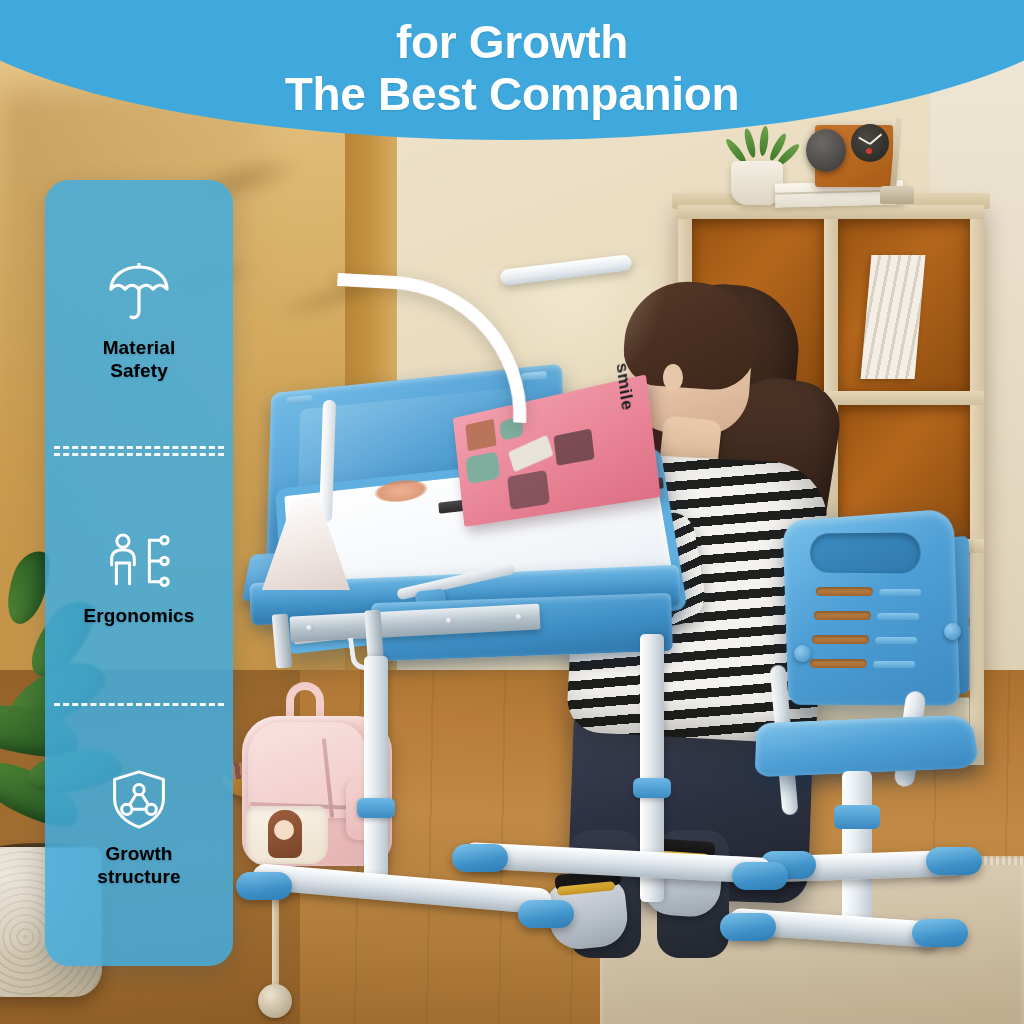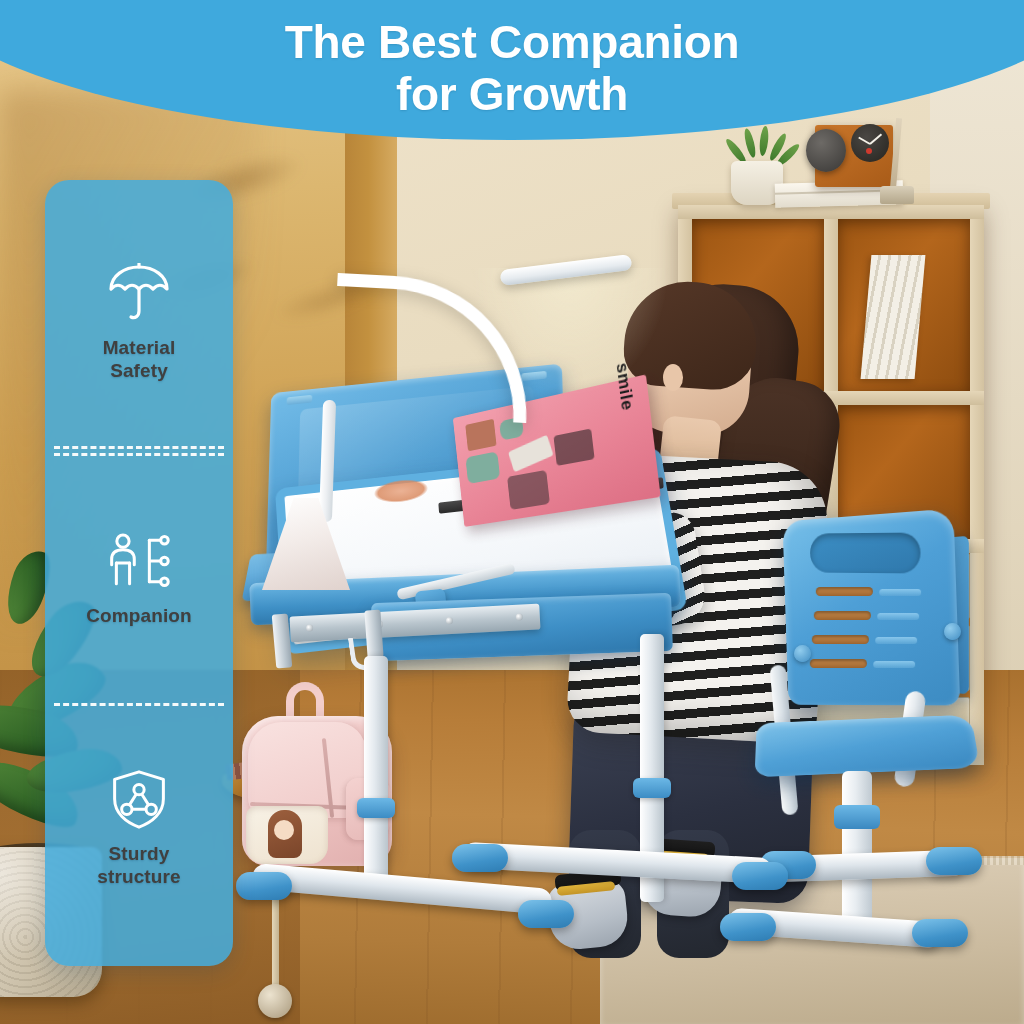--- a/index.html
+++ b/index.html
@@ -670,21 +670,21 @@
     padding:22px 10px 16px;
     box-shadow:0 6px 22px rgba(20,60,95,.2);
     backdrop-filter:blur(1px);
   }
   .feature {
     width:100%; display:flex; flex-direction:column;
     align-items:center; justify-content:center; flex:1 1 0;
   }
   .feature-icon { width:66px; height:60px; display:block; margin-bottom:14px; }
   .feature-label {
-    color:#404040; font-weight:bold; font-size:19px; line-height:1.2;
+    color:#000000; font-weight:bold; font-size:19px; line-height:1.2;
     text-align:center; letter-spacing:.1px;
     text-shadow:0 1px 2px rgba(10,60,95,.25);
     white-space:pre-line;
   }
   .feature-divider {
     width:170px; height:0; border-top:3px dashed #ffffff;
     opacity:.95; margin:2px 0;
   }
 </style>
 </head>
@@ -915,37 +915,37 @@
         <circle cx="18" cy="9" r="6.5"></circle>
         <path d="M18 18 C9 18 6 22 6 28 L6 34 M18 18 C27 18 30 22 30 28 L30 34"></path>
         <path d="M11 32 L11 54 M25 32 L25 54"></path>
         <path d="M11 32 L25 32"></path>
         <path d="M46 8 L46 52"></path>
         <path d="M46 8 L58 8 M46 30 L58 30 M46 52 L58 52"></path>
         <circle cx="62" cy="8" r="4"></circle>
         <circle cx="62" cy="30" r="4"></circle>
         <circle cx="62" cy="52" r="4"></circle>
       </svg>
-      <div class="feature-label">Companion</div>
+      <div class="feature-label">Ergonomics</div>
     </div>
 
     <div class="feature-divider"></div>
 
     <div class="feature">
       <svg class="feature-icon" viewBox="0 0 64 64" fill="none" stroke="#ffffff" stroke-width="3.2" stroke-linecap="round" stroke-linejoin="round">
         <path d="M32 3 L58 11 L58 32 C58 47 46 57 32 62 C18 57 6 47 6 32 L6 11 Z"></path>
         <circle cx="32" cy="22" r="5.5"></circle>
         <circle cx="19" cy="43" r="5.5"></circle>
         <circle cx="45" cy="43" r="5.5"></circle>
         <path d="M29 27 L22 38 M35 27 L42 38 M25 43 L39 43"></path>
       </svg>
-      <div class="feature-label">Sturdy
+      <div class="feature-label">Growth
 structure</div>
     </div>
   </div>
 
   <div class="banner"></div>
   <div class="banner-text">
+    <div class="banner-line">for Growth</div>
     <div class="banner-line">The Best Companion</div>
-    <div class="banner-line">for Growth</div>
   </div>
 
 </div>
 
 </body></html>

